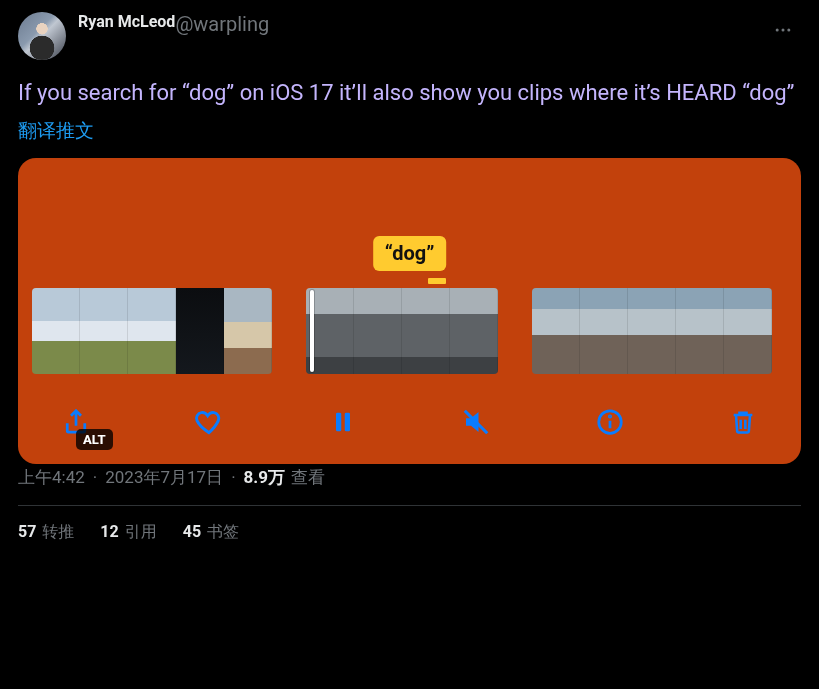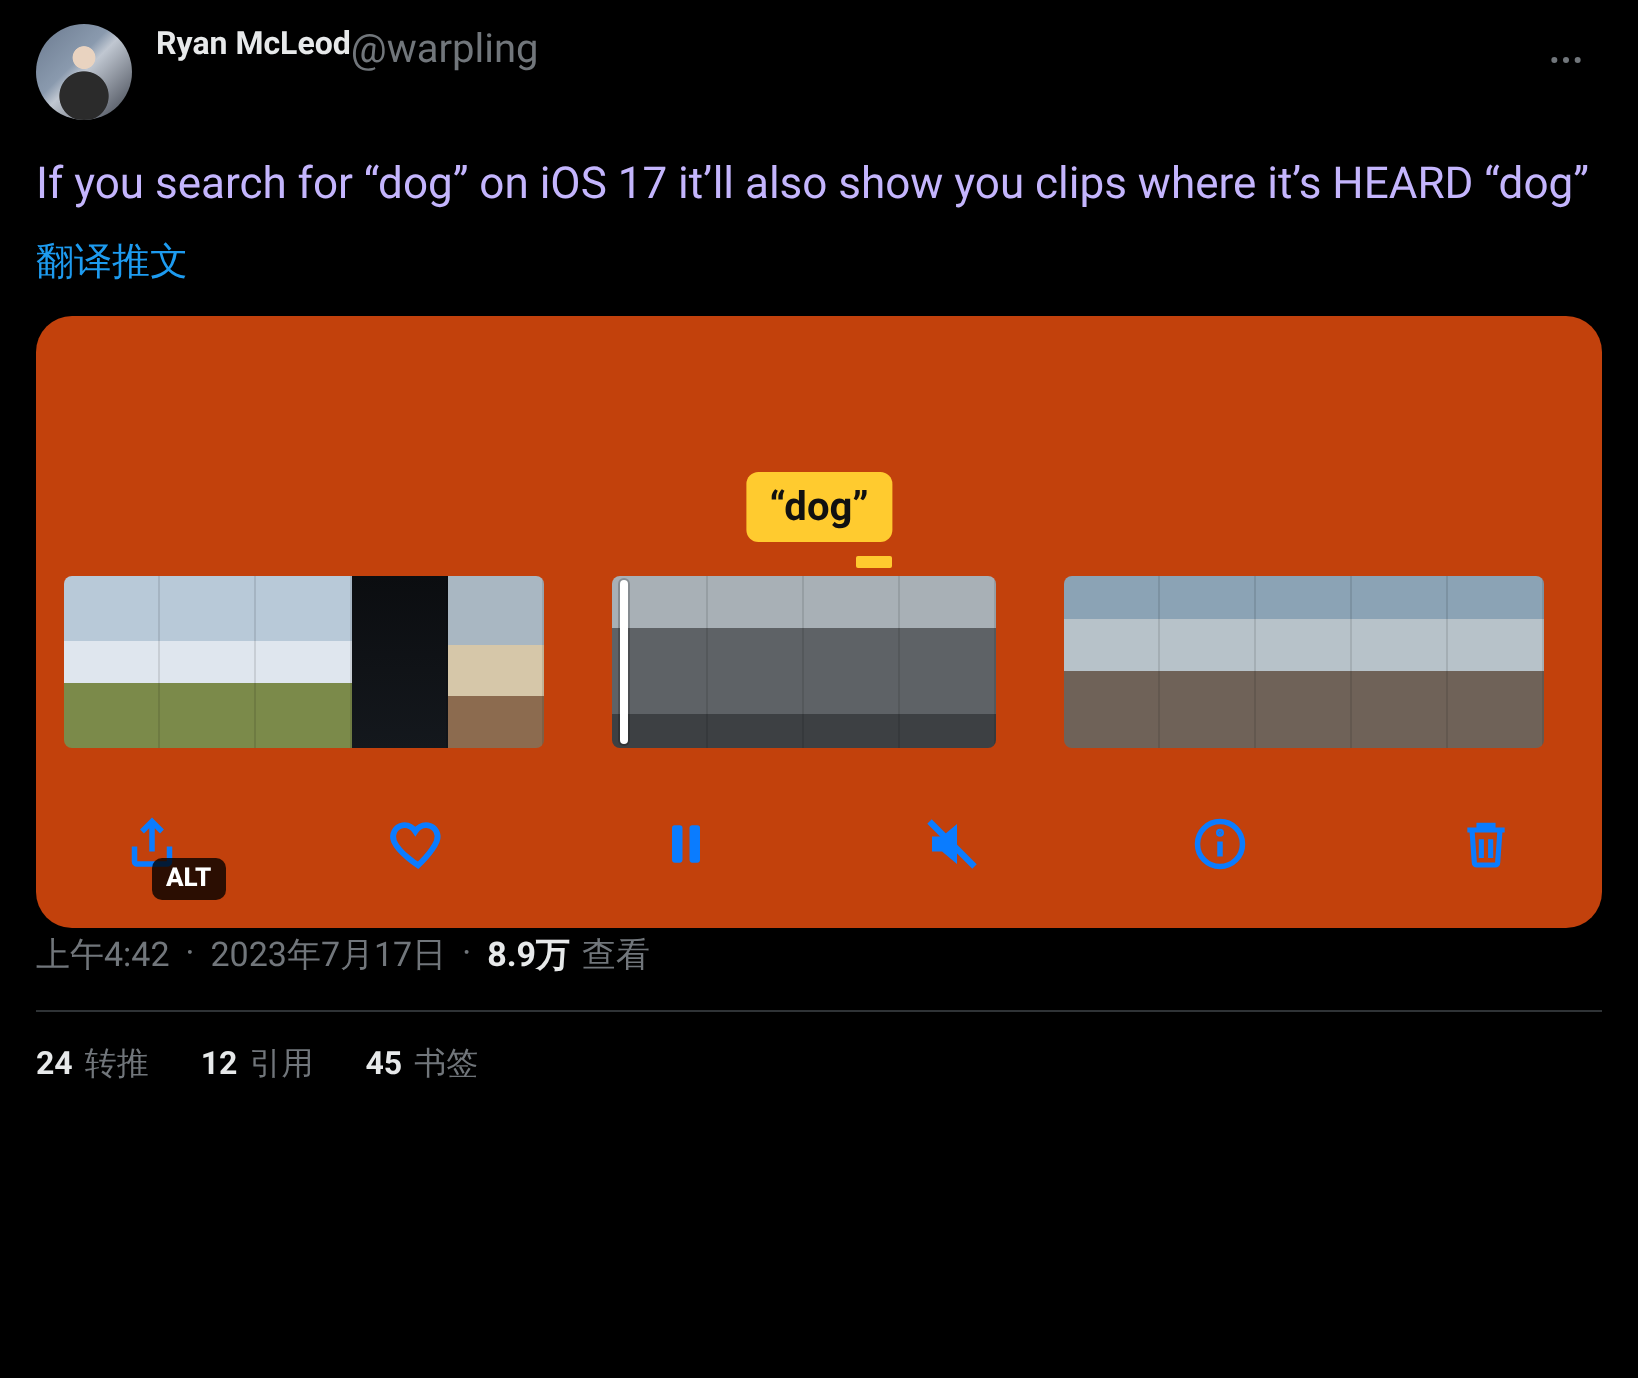--- a/index.html
+++ b/index.html
@@ -241,21 +241,21 @@
     <span>2023年7月17日</span>
     <span class="dot"></span>
     <span class="views-num">8.9万</span>
     <span>查看</span>
   </div>
 
   <hr class="divider">
 
   <div class="stats-row">
     <div class="stat">
-      <span class="num">24</span>
+      <span class="num">57</span>
       <span>转推</span>
     </div>
     <div class="stat">
       <span class="num">12</span>
       <span>引用</span>
     </div>
     <div class="stat">
       <span class="num">45</span>
       <span>书签</span>
     </div>

